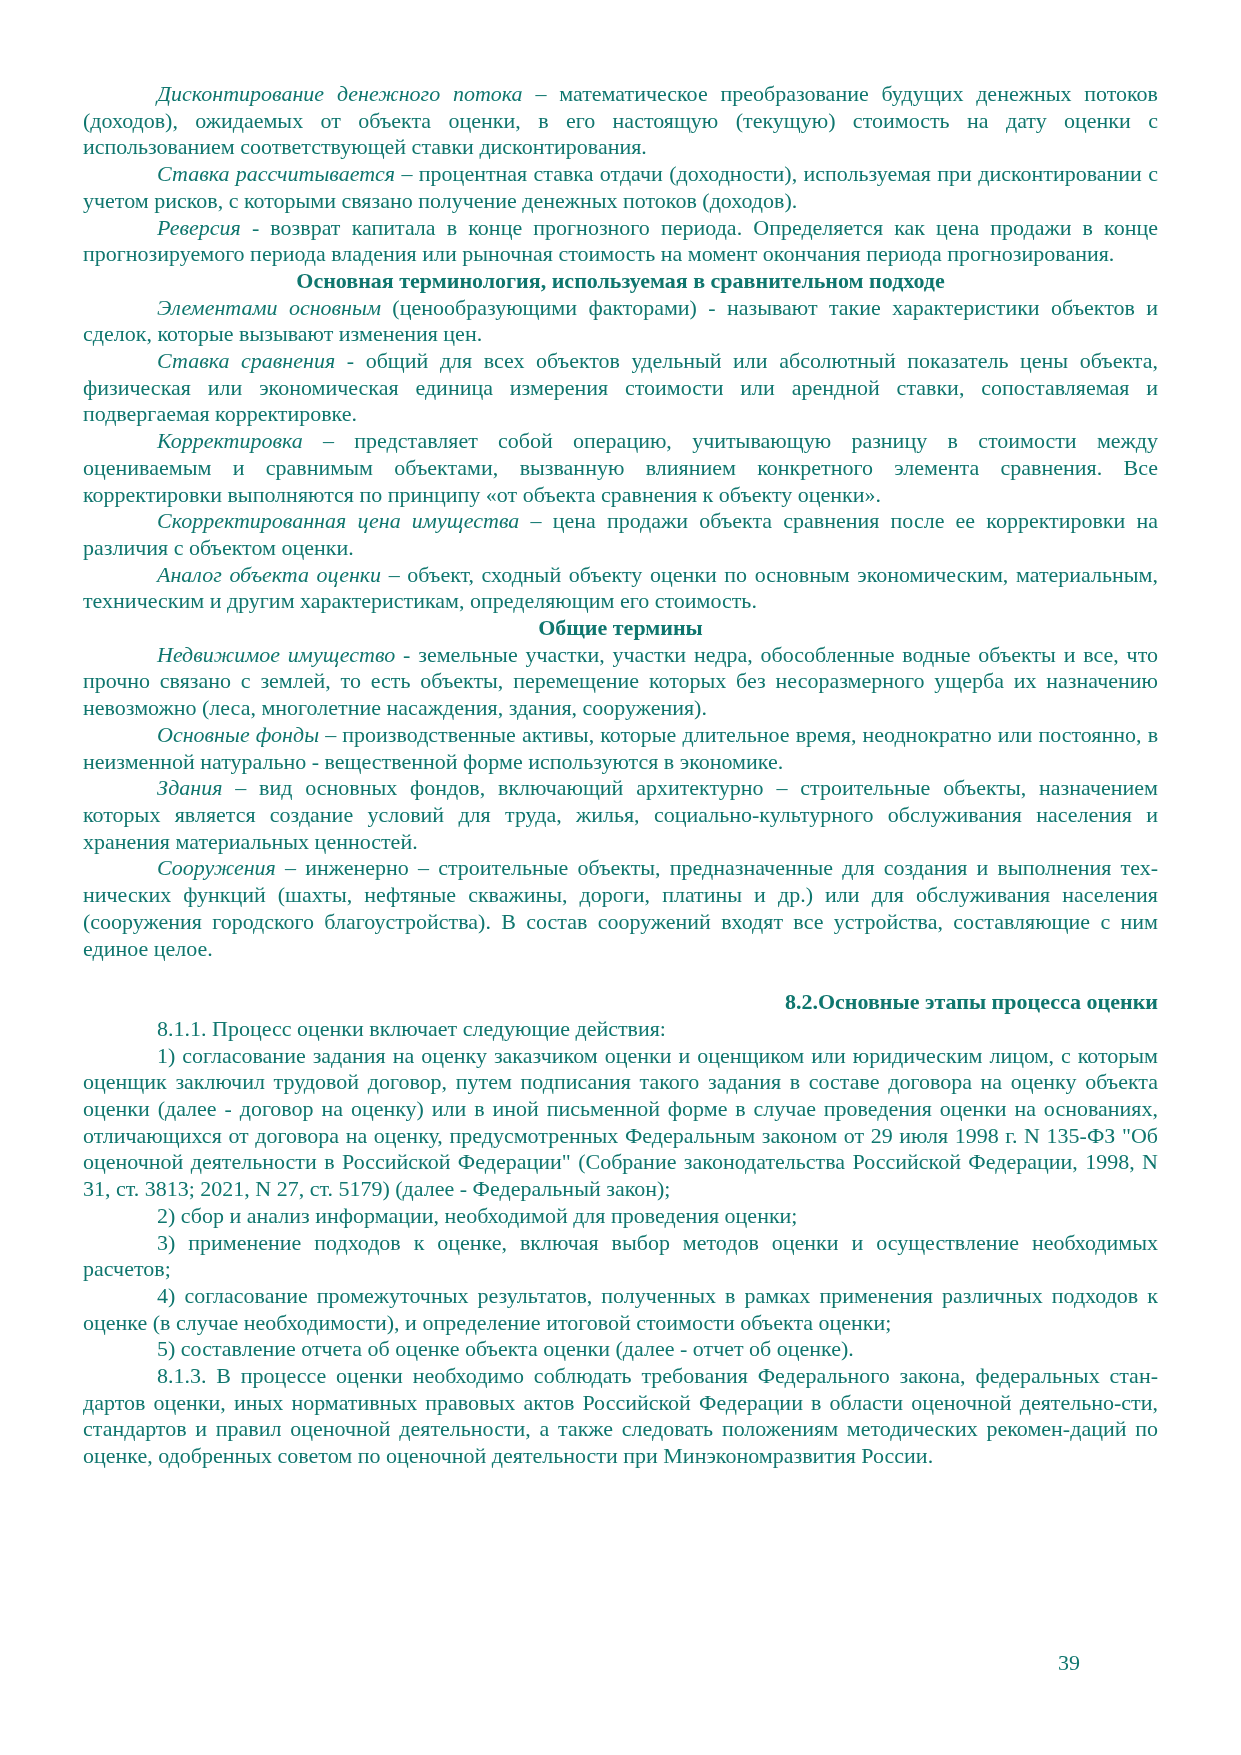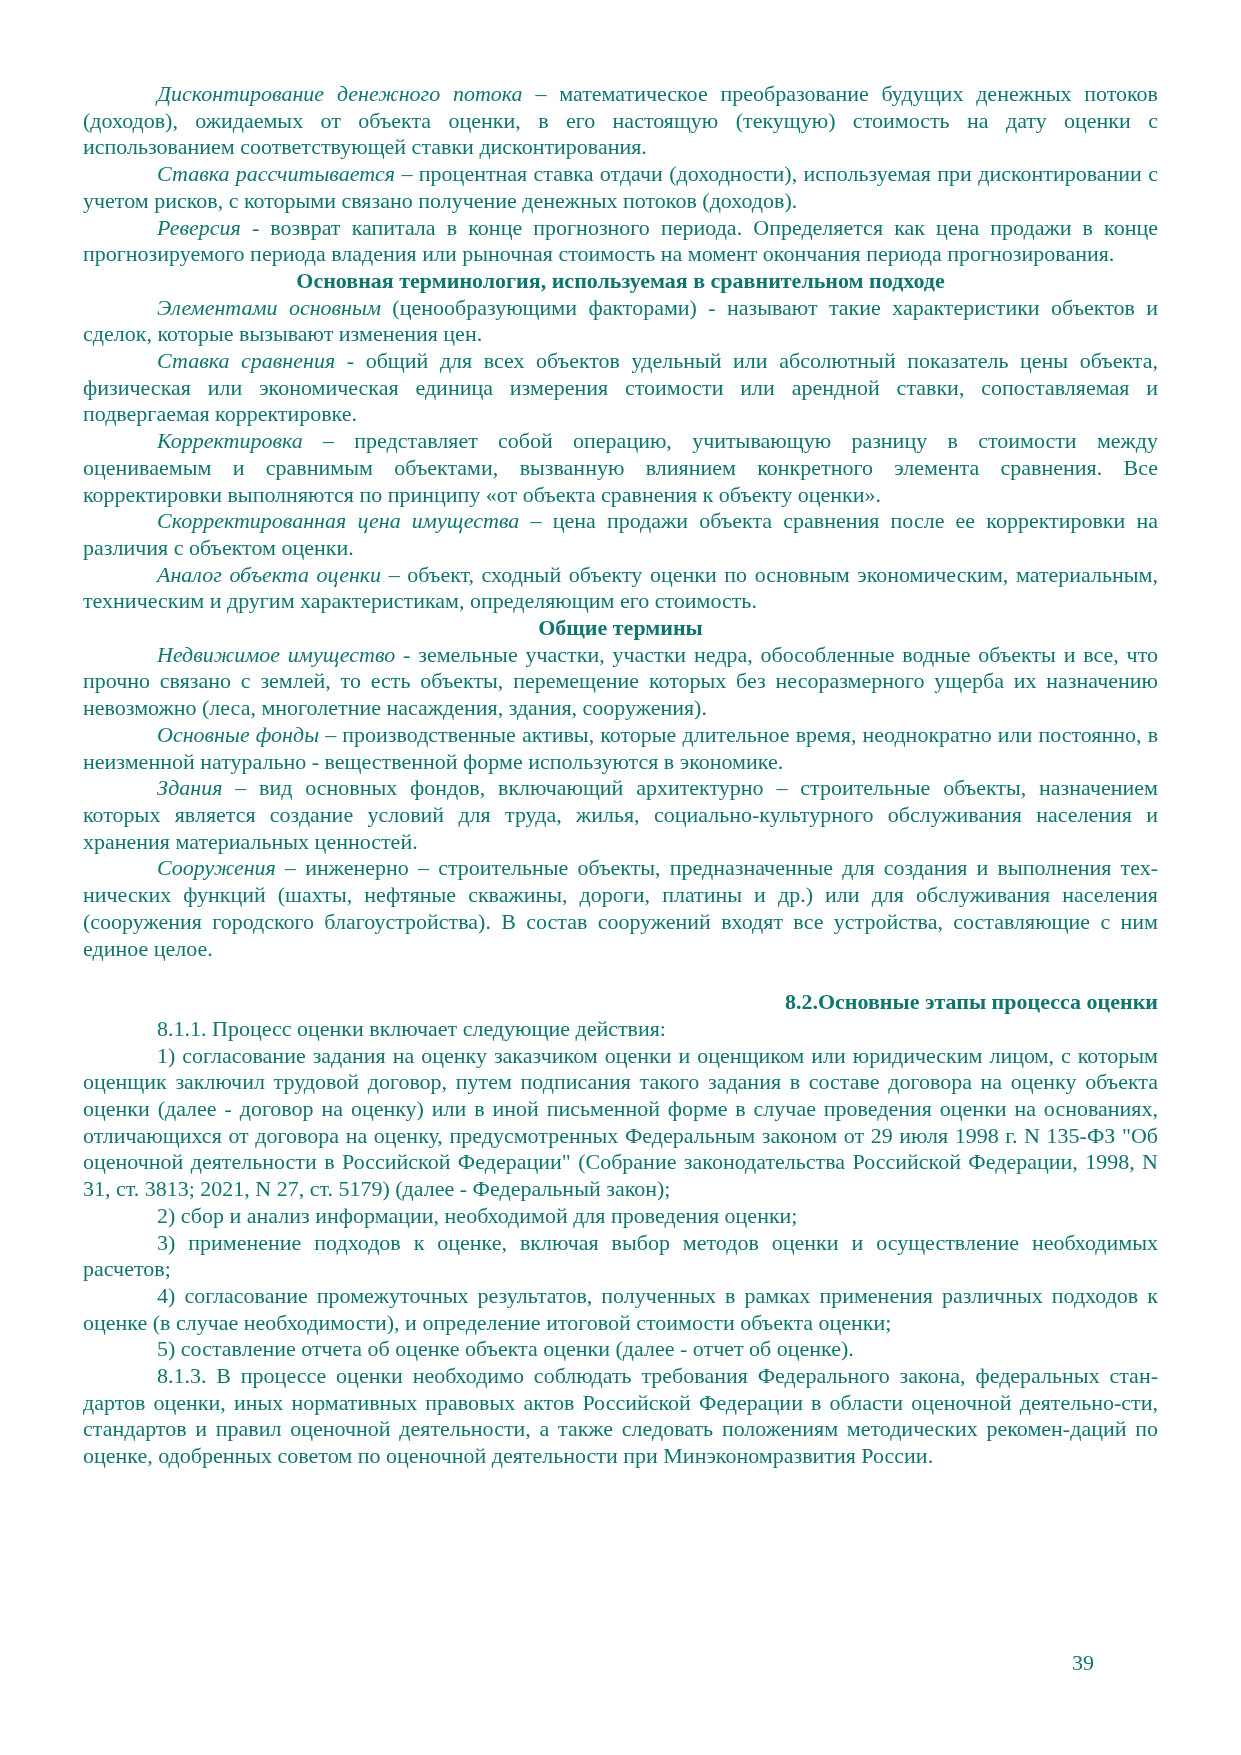--- a/index.html
+++ b/index.html
@@ -45,21 +45,21 @@
   .heading-numbered .num {
     display: inline-block;
     width: 62px;
   }
   .spacer {
     height: 27px;
   }
   .page-number {
     position: absolute;
     top: 1650px;
-    right: 66px;
+    right: 80px;
     font-size: 22px;
     line-height: 26.7px;
   }
   i.term {
     font-style: italic;
   }
 </style>
 </head>
 <body>
 

